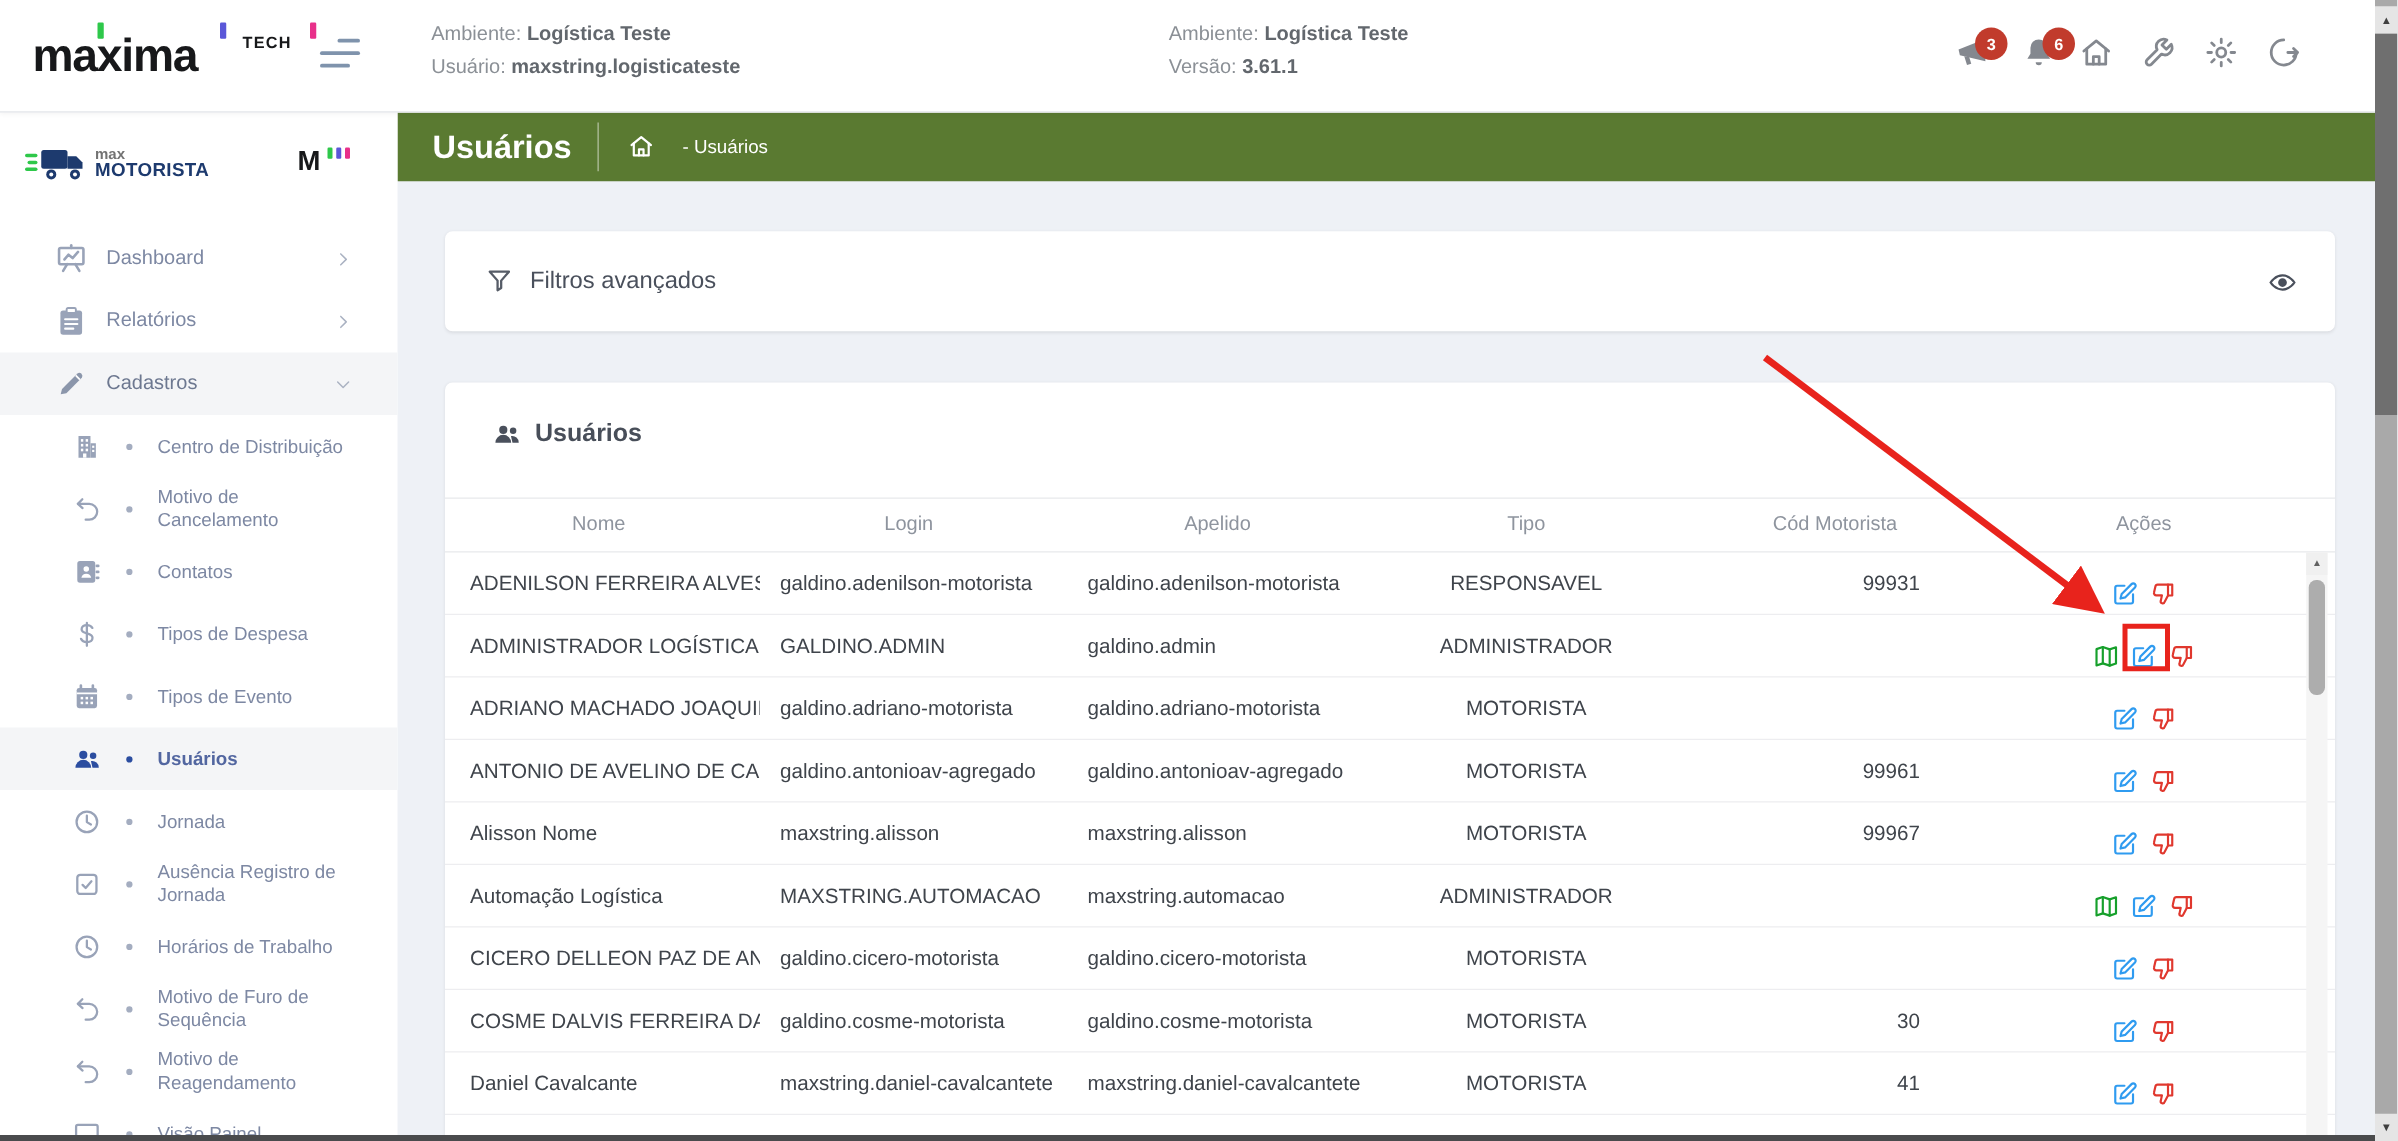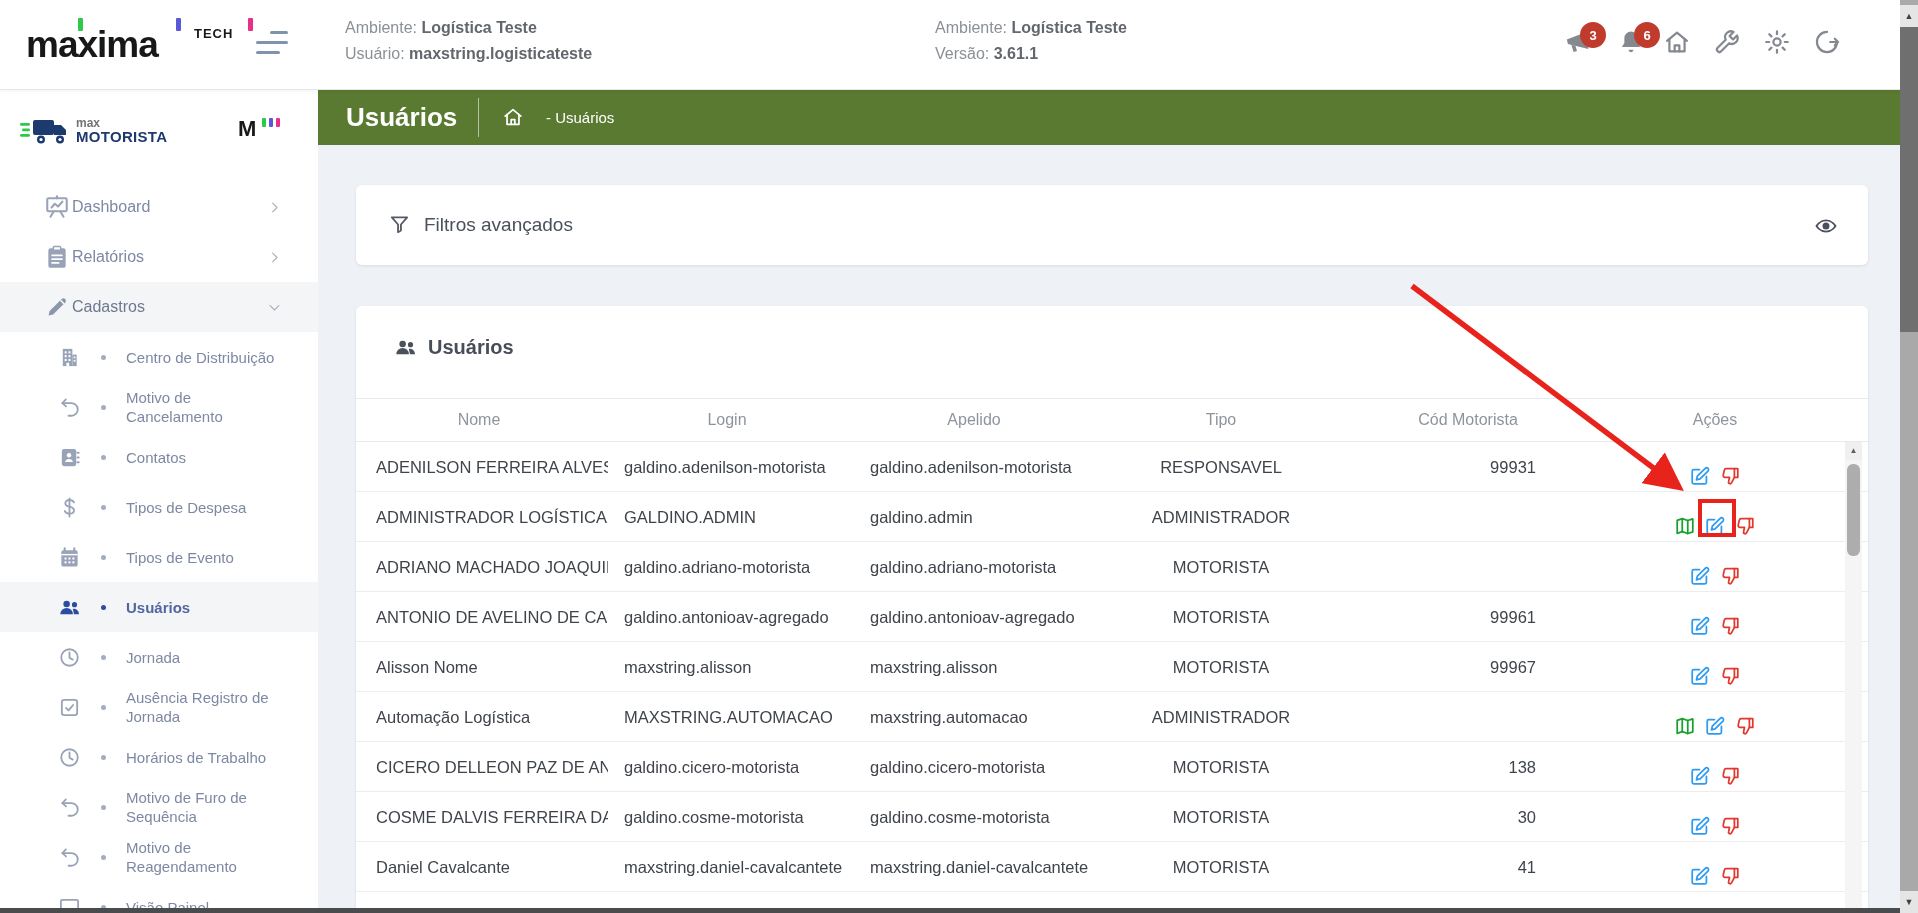--- a/index.html
+++ b/index.html
@@ -50,21 +50,21 @@
   .mini-ticks i { width:4px; height:9px; border-radius:1px; display:block; }
 
   .menu { position:absolute; left:0; top:92px; width:318px; }
   .mi { position:relative; height:50px; display:flex; align-items:center; cursor:pointer; }
   .mi-hl { background:#f4f5f7; }
   .mi-active { background:#f4f5f7; }
   .mi .icon { position:absolute; color:#99a3b8; }
   .mi-top .icon { left:44px; width:26px; height:26px; }
   .mi-sub .icon { left:58px; width:23px; height:23px; }
   .mi .icon svg { width:100%; height:100%; }
-  .mi-top .label { position:absolute; left:72px; font-size:16px; color:#7d88a3; }
+  .mi-top .label { position:absolute; left:85px; font-size:16px; color:#7d88a3; }
   .mi-hl .icon { color:#8b96ab; }
   .mi-hl .label { color:#6d7890; }
   .mi .chev { position:absolute; right:36px; width:15px; height:15px; color:#aab2c2; }
   .mi .chev svg { width:100%; height:100%; }
   .dot { position:absolute; left:101px; width:5px; height:5px; border-radius:50%; background:#a4adc0; }
   .mi-sub .label { position:absolute; left:126px; width:158px; font-size:15px; line-height:19px; color:#7d88a3; }
   .mi-active .icon, .mi-active .dot { color:#2b4da0; background:#2b4da0; }
   .mi-active .icon { background:transparent; }
   .mi-active .label { color:#5266a0; font-weight:700; }
 
@@ -524,21 +524,20 @@
                 <path d="M16.8 13.5V4H7.8a2 2 0 00-2 1.6L4.6 10.9a2 2 0 002 2.5h4.9l-1 4.8a1.7 1.7 0 003.3 1z"></path>
                 <path d="M16.8 4h3.7v9.5h-3.7"></path>
               </svg></span>
           </span>
         </div>
         <div class="trow">
           <span class="td td-nome">CICERO DELLEON PAZ DE ANDRADE</span>
           <span class="td td-login">galdino.cicero-motorista</span>
           <span class="td td-apelido">galdino.cicero-motorista</span>
           <span class="td td-tipo">MOTORISTA</span>
-          <span class="td td-cod">138</span>
           <span class="td td-acoes">
             <span class="act i-edit"><svg viewBox="0 0 24 24" fill="none" stroke="currentColor" stroke-width="1.9" stroke-linecap="round" stroke-linejoin="round">
                 <path d="M11.5 5H5.2a1.7 1.7 0 00-1.7 1.7v12.1a1.7 1.7 0 001.7 1.7h12.1a1.7 1.7 0 001.7-1.7v-6.3"></path>
                 <path d="M17.7 3.6a2.1 2.1 0 013 3l-8.6 8.6-4 1 1-4z"></path>
               </svg></span>
             <span class="act i-thumb"><svg viewBox="0 0 24 24" fill="none" stroke="currentColor" stroke-width="1.9" stroke-linecap="round" stroke-linejoin="round">
                 <path d="M16.8 13.5V4H7.8a2 2 0 00-2 1.6L4.6 10.9a2 2 0 002 2.5h4.9l-1 4.8a1.7 1.7 0 003.3 1z"></path>
                 <path d="M16.8 4h3.7v9.5h-3.7"></path>
               </svg></span>
           </span>

